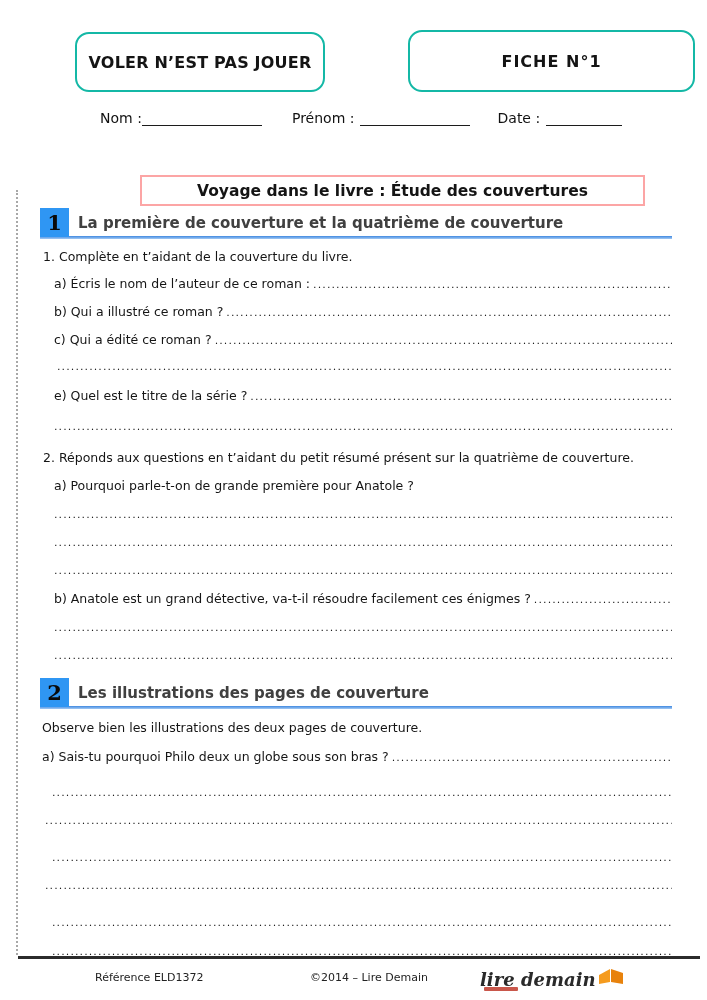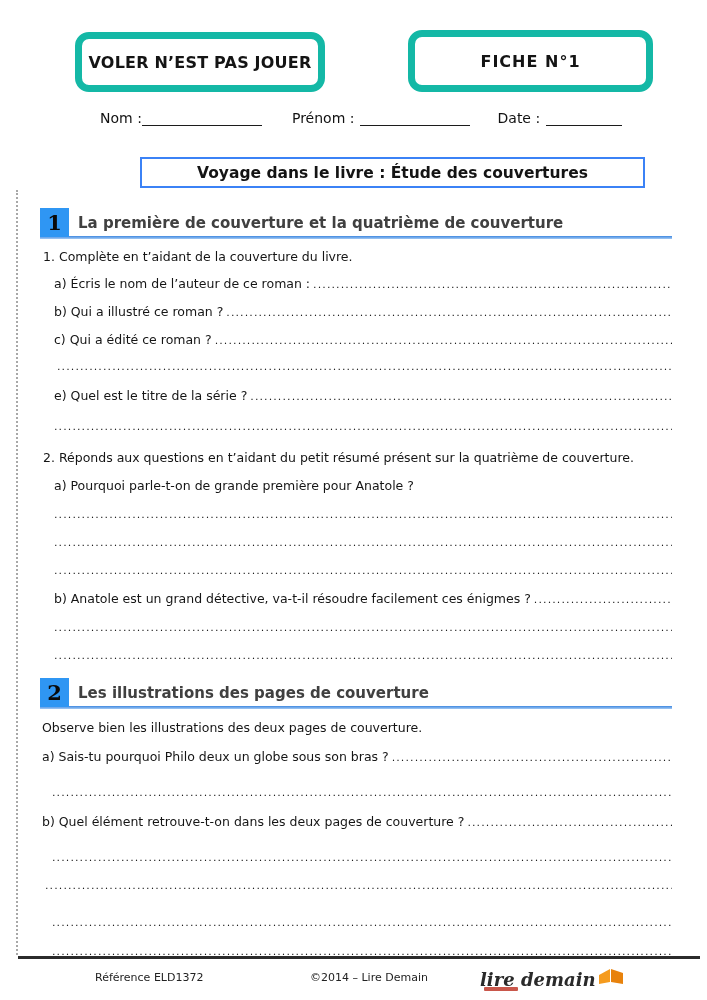--- a/index.html
+++ b/index.html
@@ -8,44 +8,44 @@
     position:relative;
     background:#ffffff;
     font-family:"DejaVu Sans","Liberation Sans",sans-serif;
     color:#111;
     overflow:hidden;
   }
 
   
   .top-box {
     position:absolute;
-    border:7px solid #14b8a6;
+    border:2px solid #14b8a6;
     border-radius:14px;
     background:#fff;
     display:flex; align-items:center; justify-content:center;
     font-weight:bold; color:#141414;
   }
   .box-left  { left:75px;  top:32px; width:250px; height:60px; font-size:16px; letter-spacing:.2px; }
-  .box-right { left:408px; top:30px; width:245px; height:62px; font-size:16px; letter-spacing:1px; }
+  .box-right { left:408px; top:30px; width:287px; height:62px; font-size:16px; letter-spacing:1px; }
 
   
   .id-line {
     position:absolute; left:100px; top:110px; right:85px;
     display:flex; align-items:center; font-size:14px;
   }
   .id-label { white-space:nowrap; }
   .id-blank { border-bottom:1.6px solid #1c1c1c; height:15px; align-self:flex-end; }
   .blank-nom    { width:152px; margin-right:30px; }
   .blank-prenom { width:138px; margin-left:6px; margin-right:28px; }
   .blank-date   { width:96px;  margin-left:6px; }
 
   
   .title-box {
-    position:absolute; left:140px; top:157px; width:505px; height:31px;
-    border:2px solid #3b82f6; background:#fff;
+    position:absolute; left:140px; top:175px; width:505px; height:31px;
+    border:2px solid #fca5a5; background:#fff;
     display:flex; align-items:center; justify-content:center;
     font-weight:bold; font-size:15.5px; color:#141414;
   }
 
   
   .fold-line {
     position:absolute; left:16px; top:190px; height:765px; width:0;
     border-left:2px dotted #a8a8a8;
   }
 
@@ -209,21 +209,20 @@
     <span class="q">Observe bien les illustrations des deux pages de couverture.</span>
   </div>
   <div class="row s2-q">
     <span class="q">a) Sais-tu pourquoi Philo deux un globe sous son bras ?</span>
       <span class="dots">................................................................................................................................................................................................................................................................................................................................................................................................................</span>
   </div>
   <div class="row s2-ansrow">
     <span class="dots dots-full">................................................................................................................................................................................................................................................................................................................................................................................................................</span>
   </div>
   <div class="row s2-q">
-    <span class="q">b) Quel élément retrouve-t-on dans les deux pages de couverture ?</span>
       <span class="dots">................................................................................................................................................................................................................................................................................................................................................................................................................</span>
   </div>
   <div class="row s2-ansrow">
     <span class="dots dots-full">................................................................................................................................................................................................................................................................................................................................................................................................................</span>
   </div>
   <div class="row s2-q">
       <span class="dots">................................................................................................................................................................................................................................................................................................................................................................................................................</span>
   </div>
   <div class="row s2-ansrow">
     <span class="dots dots-full">................................................................................................................................................................................................................................................................................................................................................................................................................</span>

